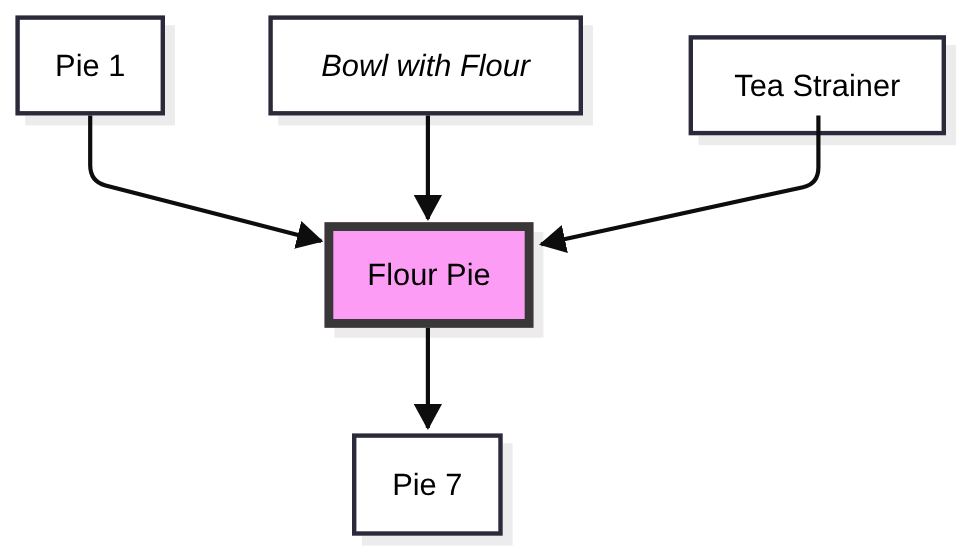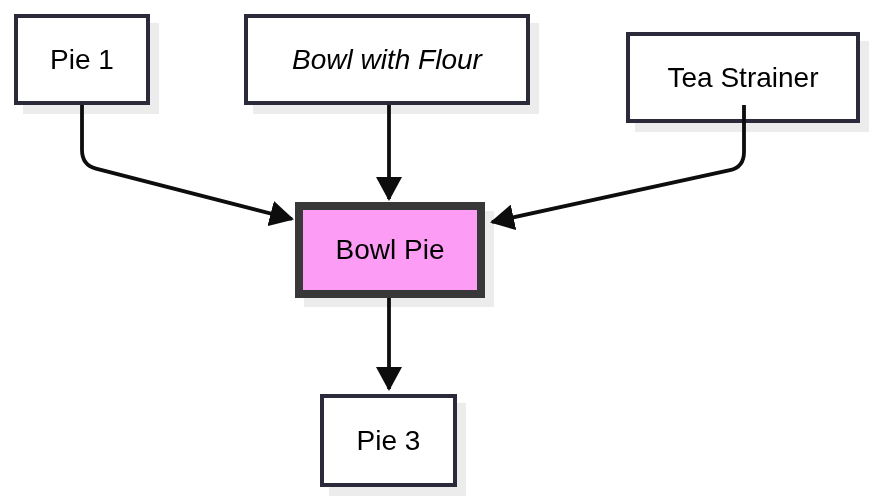--- a/index.html
+++ b/index.html
@@ -58,25 +58,25 @@
 
   <div class="node node--bowl">
     <span>Bowl with Flour</span>
   </div>
 
   <div class="node node--tea">
     <span>Tea Strainer</span>
   </div>
 
   <div class="node node--hero node--hero-pos">
-    <span>Bowl Pie</span>
+    <span>Flour Pie</span>
   </div>
 
   <div class="node node--pie3">
-    <span>Pie 3</span>
+    <span>Pie 7</span>
   </div>
 
   <svg class="edges" viewBox="0 0 880 502" xmlns="http://www.w3.org/2000/svg">
     <defs>
       <marker id="arrowhead" markerUnits="userSpaceOnUse" markerWidth="25" markerHeight="26" refX="22" refY="13" orient="auto">
         <path d="M0,0 L24,13 L0,26 Z" fill="#0d0d0d"></path>
       </marker>
     </defs>
 
     <path class="edge" d="M 82 105 L 82 150 Q 82 165 96 168.6 L 292 219" marker-end="url(#arrowhead)"></path>

